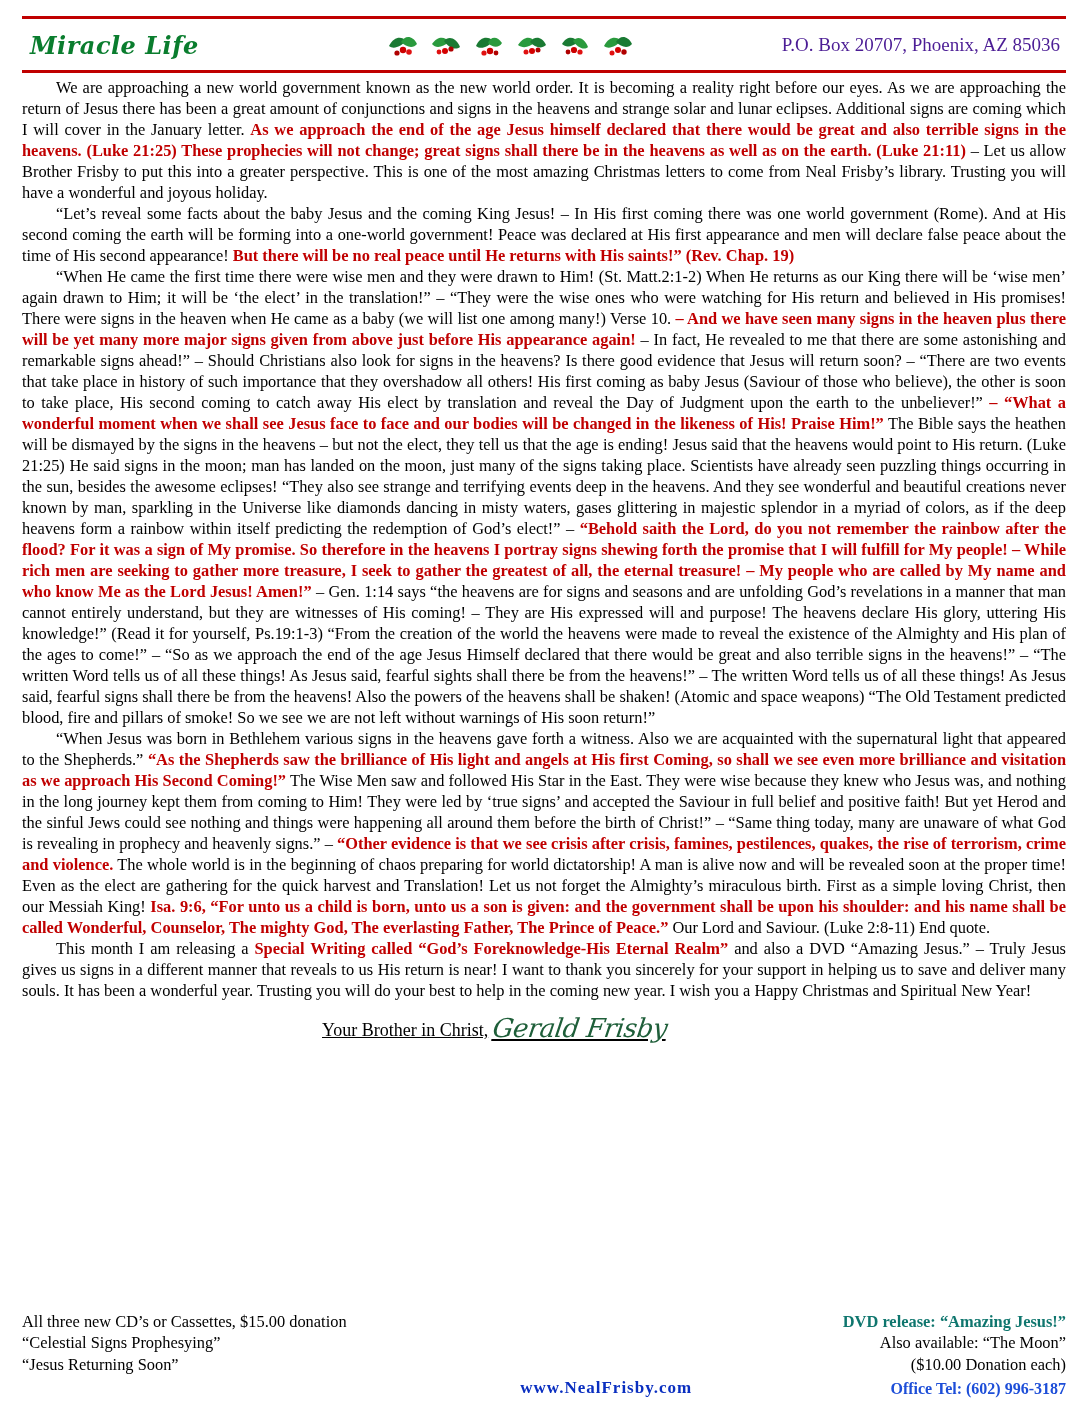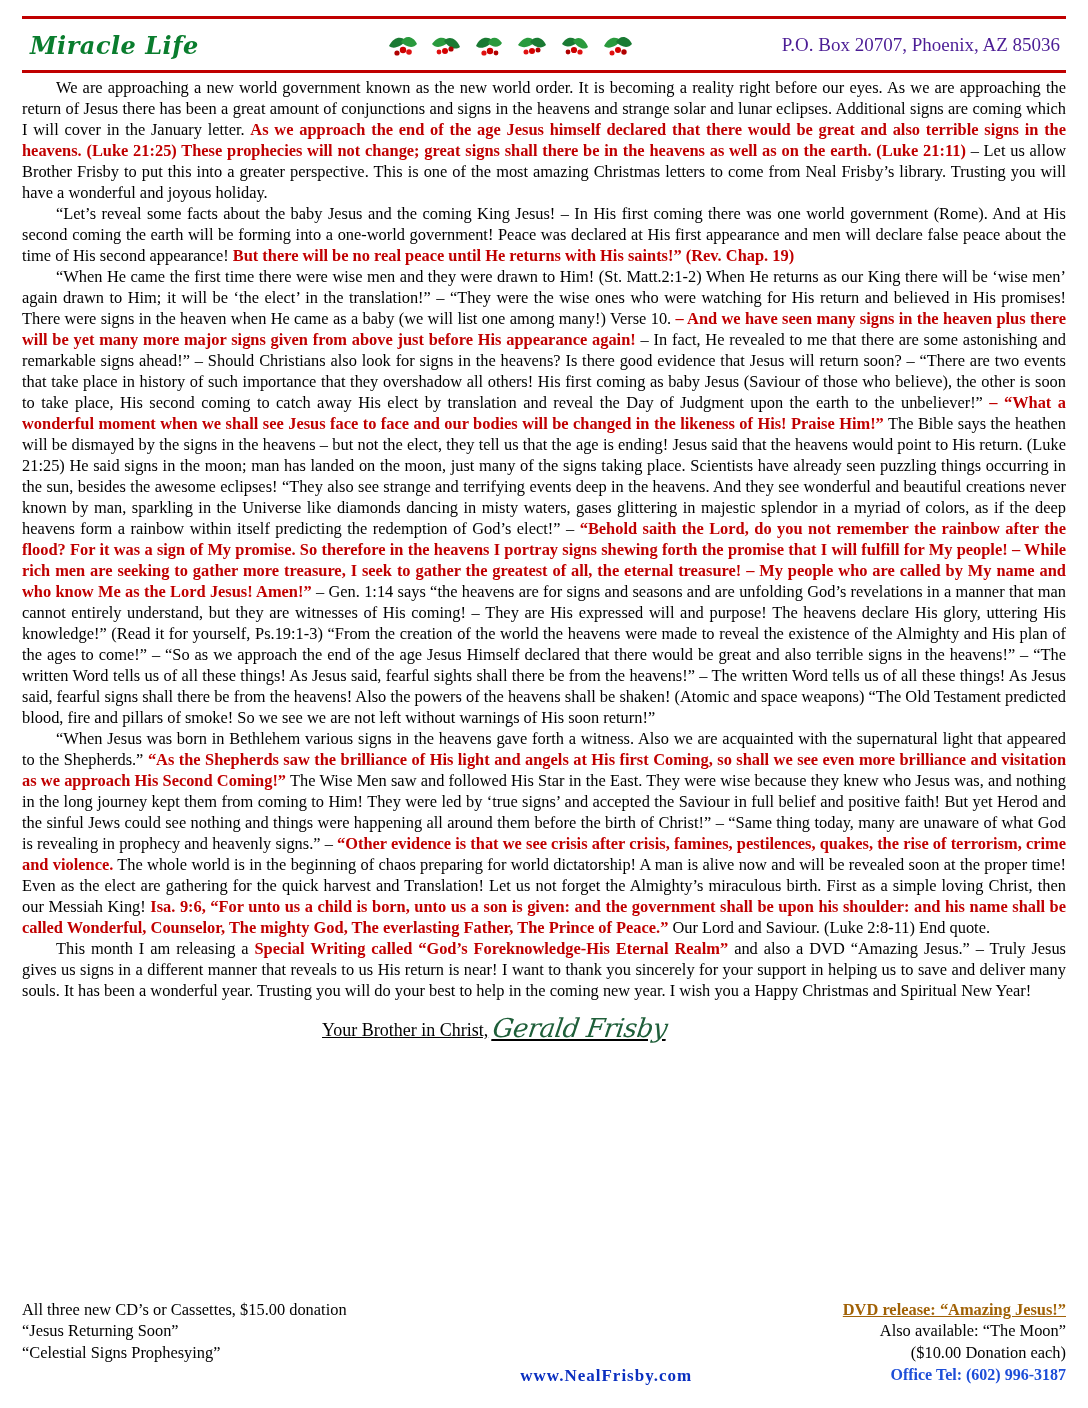--- a/index.html
+++ b/index.html
@@ -119,42 +119,41 @@
     color: #1f5f3a;
     transform: skewX(-8deg);
     letter-spacing: -0.5px;
     position: relative;
     top: 2px;
   }
   .footer {
     position: absolute;
     left: 22px;
     right: 22px;
-    bottom: 22px;
+    bottom: 10px;
   }
   .footer-cols {
     display: flex;
     justify-content: space-between;
   }
   .footer-left div, .footer-right div {
     font-size: 16.4px;
     line-height: 1.33;
   }
   .footer-right {
     text-align: right;
   }
   .footer-right .dvd {
-    color: #a16207;
-    font-weight: bold;
-    text-decoration: underline;
+    color: #0f766e;
+    font-weight: bold;
   }
   .footer-bottom {
     display: flex;
     justify-content: space-between;
-    align-items: flex-start;
+    align-items: flex-end;
     margin-top: 2px;
   }
   .website {
     flex: 1;
     text-align: center;
     color: #0a2fc0;
     font-weight: bold;
     font-size: 17px;
     letter-spacing: 1px;
   }
@@ -254,22 +253,22 @@
 
   <div class="sig-block">
     <span class="sig-label">Your Brother in Christ,</span>
     <span class="signature">Gerald Frisby</span>
   </div>
 
   <div class="footer">
     <div class="footer-cols">
       <div class="footer-left">
         <div>All three new CD’s or Cassettes, $15.00 donation</div>
+        <div>“Celestial Signs Prophesying”</div>
         <div>“Jesus Returning Soon”</div>
-        <div>“Celestial Signs Prophesying”</div>
       </div>
       <div class="footer-right">
         <div class="dvd">DVD release: “Amazing Jesus!”</div>
         <div>Also available: “The Moon”</div>
         <div>($10.00 Donation each)</div>
       </div>
     </div>
     <div class="footer-bottom">
       <div class="spacer-left"></div>
       <div class="website">www.NealFrisby.com</div>

